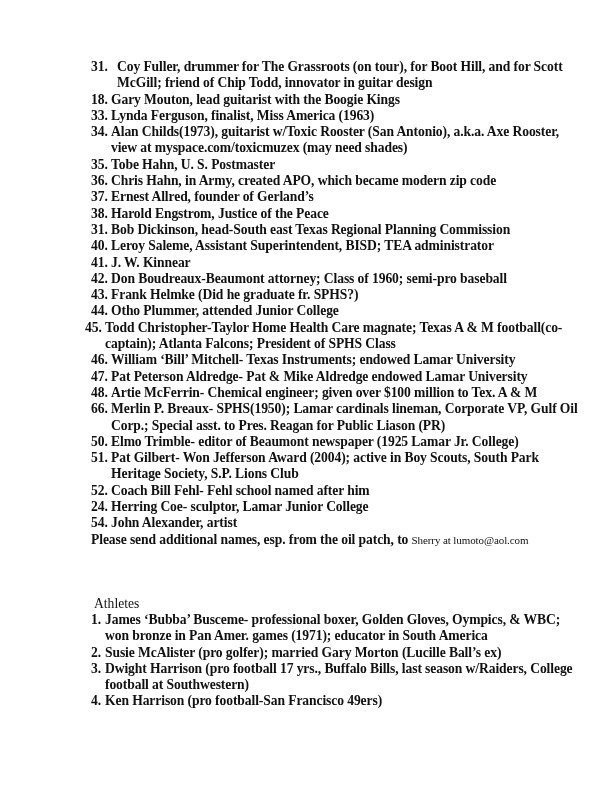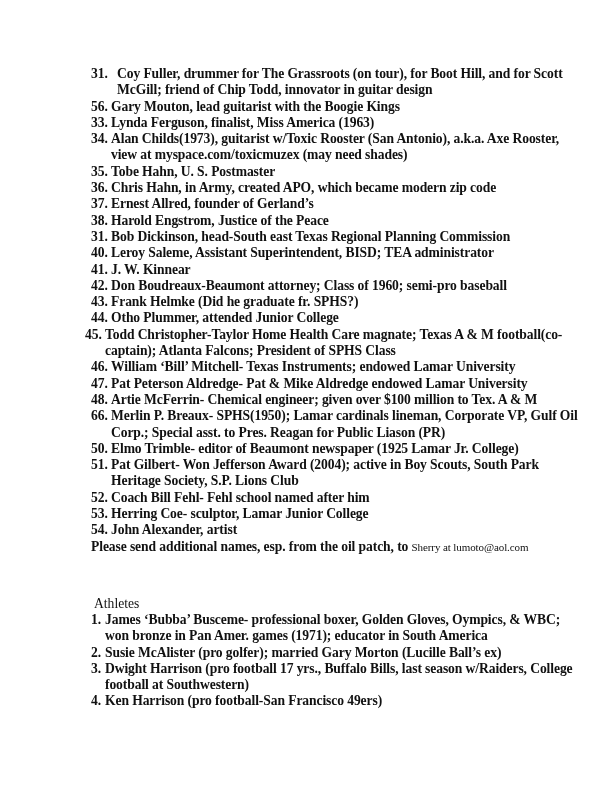--- a/index.html
+++ b/index.html
@@ -18,21 +18,21 @@
     .page {
       position: absolute;
       left: 0;
       top: 0;
       width: 612px;
       height: 792px;
     }
     .list {
       position: absolute;
       left: 91px;
-      top: 66px;
+      top: 59px;
       width: 490px;
       margin: 0;
       padding: 0;
       list-style: none;
     }
     .item {
       font-weight: bold;
       font-size: 13.6px;
       line-height: 16.3px;
       padding-left: 20px;
@@ -92,42 +92,42 @@
       width: 14px;
     }
   </style>
 </head>
 <body>
 
 <div class="page">
 
   <ul class="list">
     <li class="item wide-indent"><span class="num">31.</span><span>Coy Fuller, drummer for The Grassroots (on tour), for Boot Hill, and for Scott McGill; friend of Chip Todd, innovator in guitar design</span></li>
-    <li class="item"><span class="num">56.</span><span>Gary Mouton, lead guitarist with the Boogie Kings</span></li>
+    <li class="item"><span class="num">18.</span><span>Gary Mouton, lead guitarist with the Boogie Kings</span></li>
     <li class="item"><span class="num">33.</span><span>Lynda Ferguson, finalist, Miss America (1963)</span></li>
     <li class="item"><span class="num">34.</span><span>Alan Childs(1973), guitarist w/Toxic Rooster (San Antonio), a.k.a. Axe Rooster, view at myspace.com/toxicmuzex (may need shades)</span></li>
     <li class="item"><span class="num">35.</span><span>Tobe Hahn, U. S. Postmaster</span></li>
     <li class="item"><span class="num">36.</span><span>Chris Hahn, in Army, created APO, which became modern zip code</span></li>
     <li class="item"><span class="num">37.</span><span>Ernest Allred, founder of Gerland’s</span></li>
     <li class="item"><span class="num">38.</span><span>Harold Engstrom, Justice of the Peace</span></li>
     <li class="item"><span class="num">31.</span><span>Bob Dickinson, head-South east Texas Regional Planning Commission</span></li>
     <li class="item"><span class="num">40.</span><span>Leroy Saleme, Assistant Superintendent, BISD; TEA administrator</span></li>
     <li class="item"><span class="num">41.</span><span>J. W. Kinnear</span></li>
     <li class="item"><span class="num">42.</span><span>Don Boudreaux-Beaumont attorney; Class of 1960; semi-pro baseball</span></li>
     <li class="item"><span class="num">43.</span><span>Frank Helmke (Did he graduate fr. SPHS?)</span></li>
     <li class="item"><span class="num">44.</span><span>Otho Plummer, attended Junior College</span></li>
     <li class="item narrow-indent"><span class="num">45.</span><span>Todd Christopher-Taylor Home Health Care magnate; Texas A &amp; M football(co-captain); Atlanta Falcons; President of SPHS Class</span></li>
     <li class="item"><span class="num">46.</span><span>William ‘Bill’ Mitchell- Texas Instruments; endowed Lamar University</span></li>
     <li class="item"><span class="num">47.</span><span>Pat Peterson Aldredge- Pat &amp; Mike Aldredge endowed Lamar University</span></li>
     <li class="item"><span class="num">48.</span><span>Artie McFerrin- Chemical engineer; given over $100 million to Tex. A &amp; M</span></li>
     <li class="item"><span class="num">66.</span><span>Merlin P. Breaux- SPHS(1950); Lamar cardinals lineman, Corporate VP, Gulf Oil Corp.; Special asst. to Pres. Reagan for Public Liason (PR)</span></li>
     <li class="item"><span class="num">50.</span><span>Elmo Trimble- editor of Beaumont newspaper (1925 Lamar Jr. College)</span></li>
     <li class="item"><span class="num">51.</span><span>Pat Gilbert- Won Jefferson Award (2004); active in Boy Scouts, South Park Heritage Society, S.P.  Lions Club</span></li>
     <li class="item"><span class="num">52.</span><span>Coach Bill Fehl- Fehl school named after him</span></li>
-    <li class="item"><span class="num">53.</span><span>Herring Coe- sculptor, Lamar Junior College</span></li>
+    <li class="item"><span class="num">24.</span><span>Herring Coe- sculptor, Lamar Junior College</span></li>
     <li class="item"><span class="num">54.</span><span>John Alexander, artist</span></li>
     <li class="contact"><span>Please send additional names, esp. from the oil patch, to </span><span class="small">Sherry at lumoto@aol.com</span></li>
   </ul>
 
   <div class="section-title">Athletes</div>
 
   <ul class="athletes">
     <li class="item"><span class="num">1.</span><span>James ‘Bubba’ Busceme- professional boxer, Golden Gloves,  Oympics, &amp; WBC; won bronze in Pan Amer. games (1971); educator in South America</span></li>
     <li class="item"><span class="num">2.</span><span>Susie McAlister (pro golfer); married Gary Morton (Lucille Ball’s ex)</span></li>
     <li class="item"><span class="num">3.</span><span>Dwight Harrison (pro football 17 yrs., Buffalo Bills, last season w/Raiders, College football at Southwestern)</span></li>

